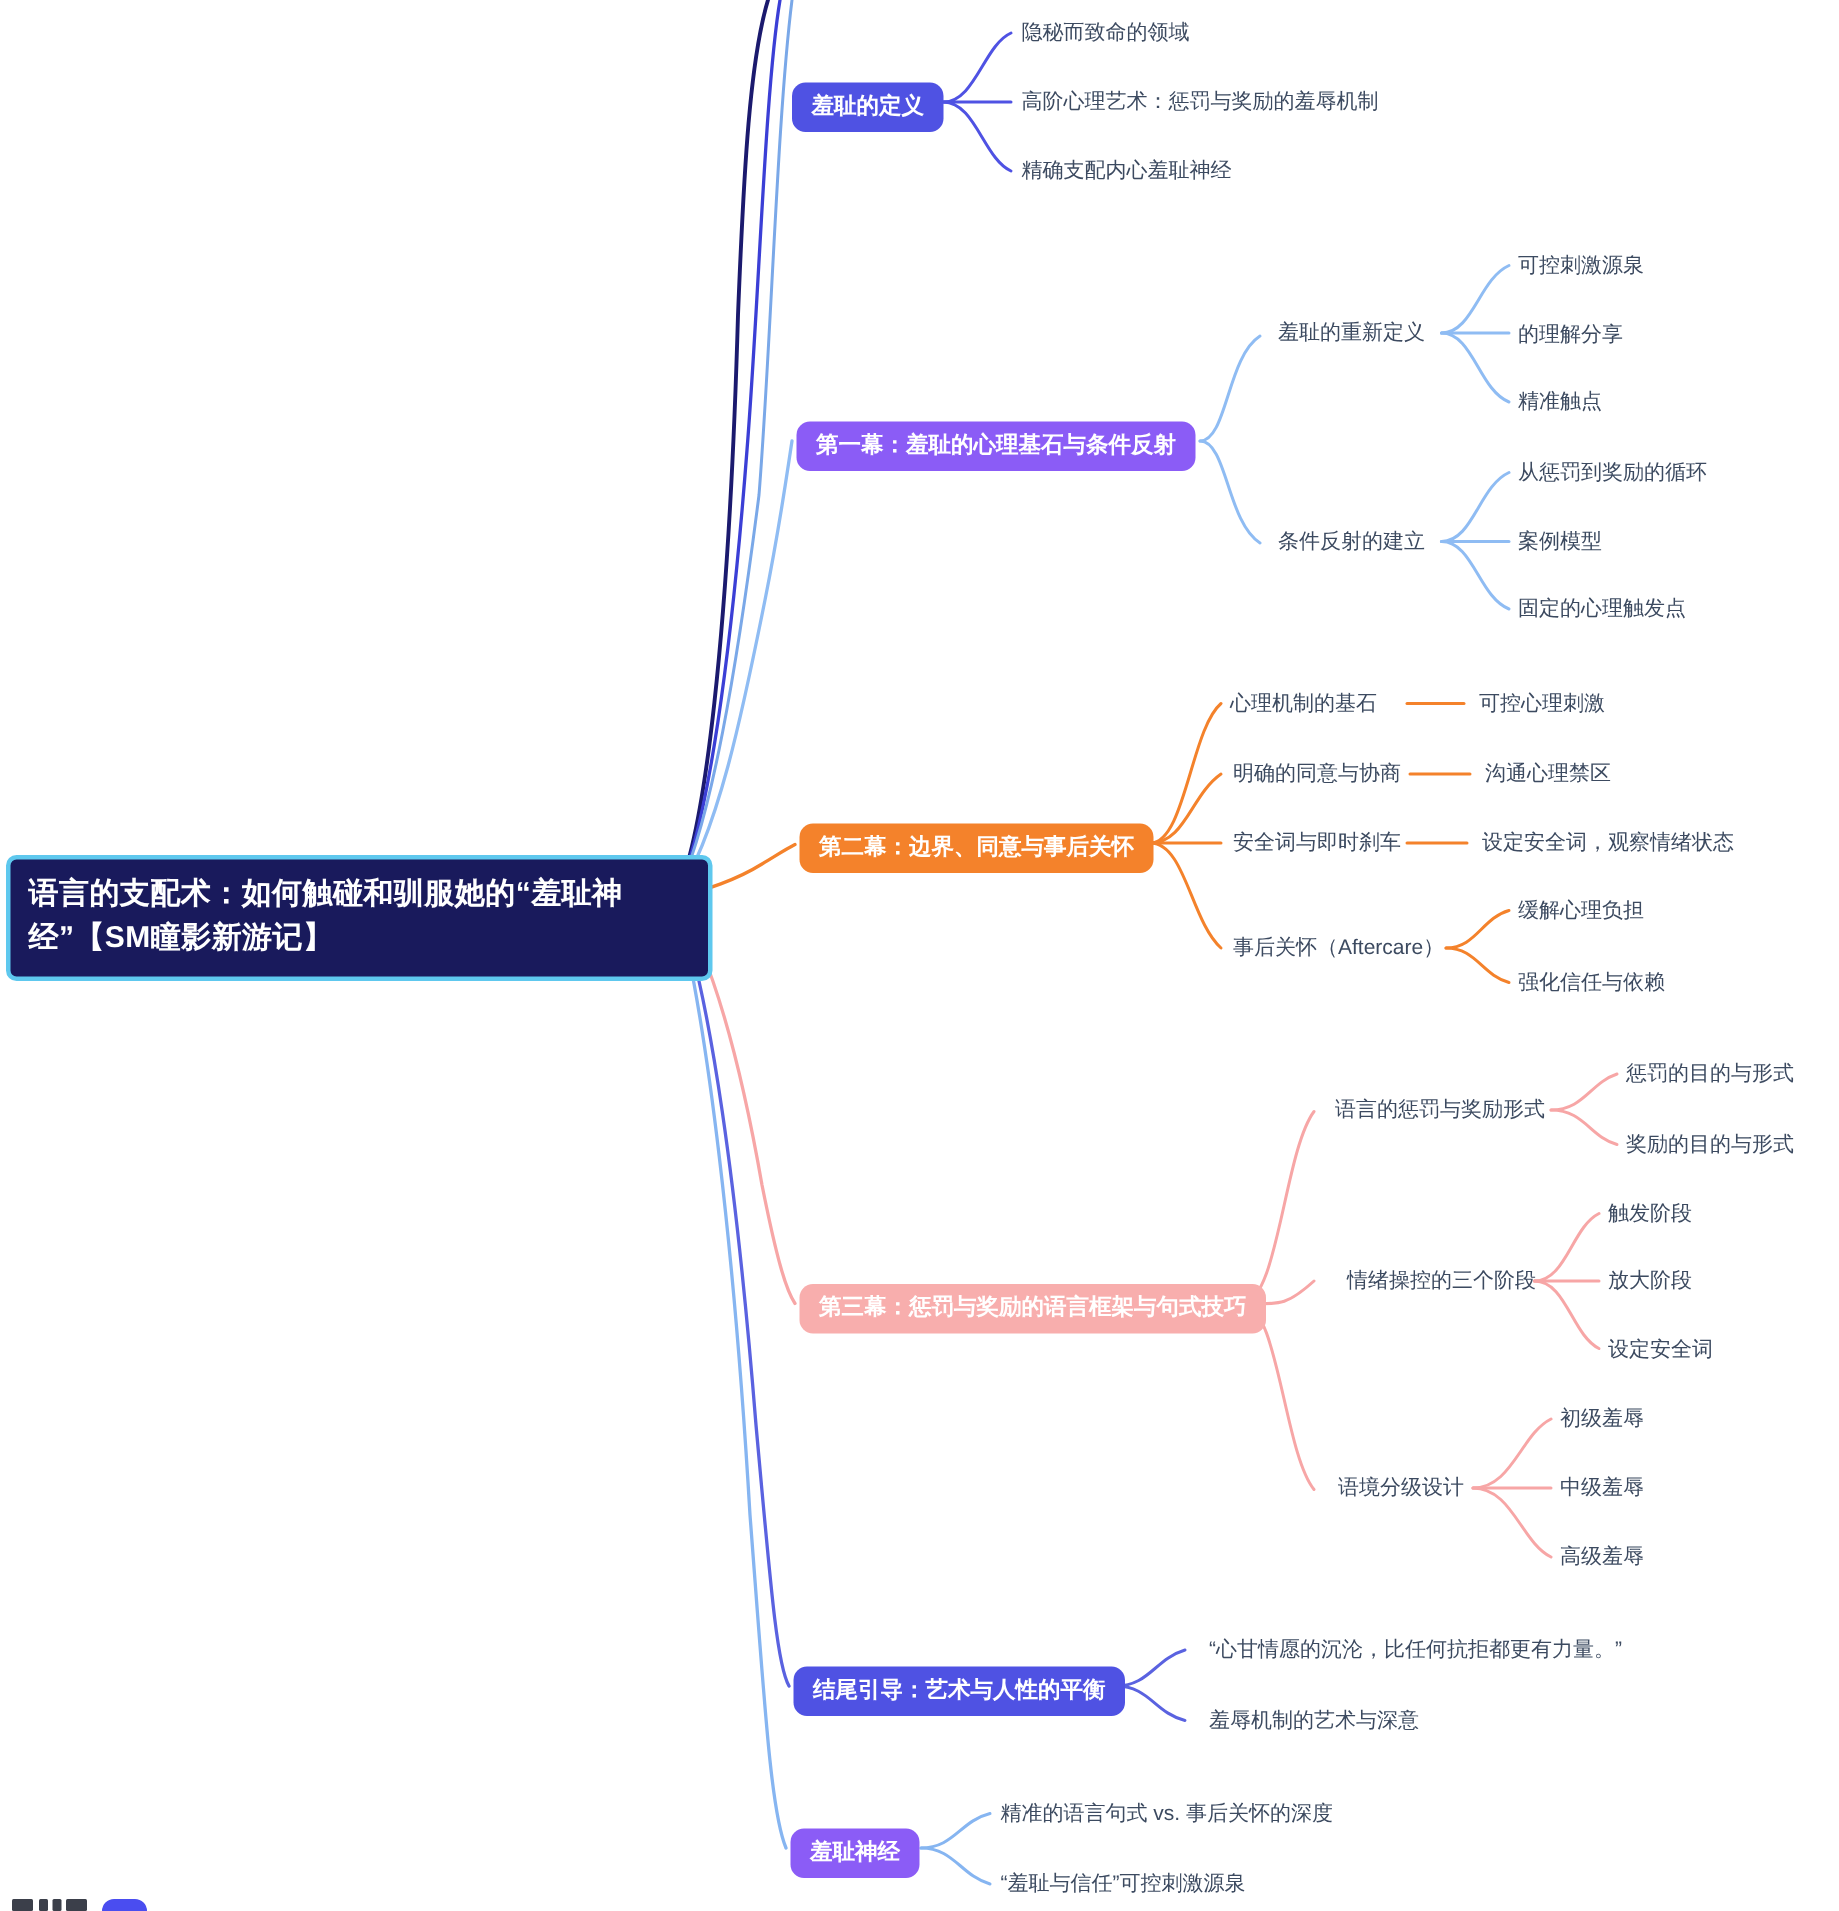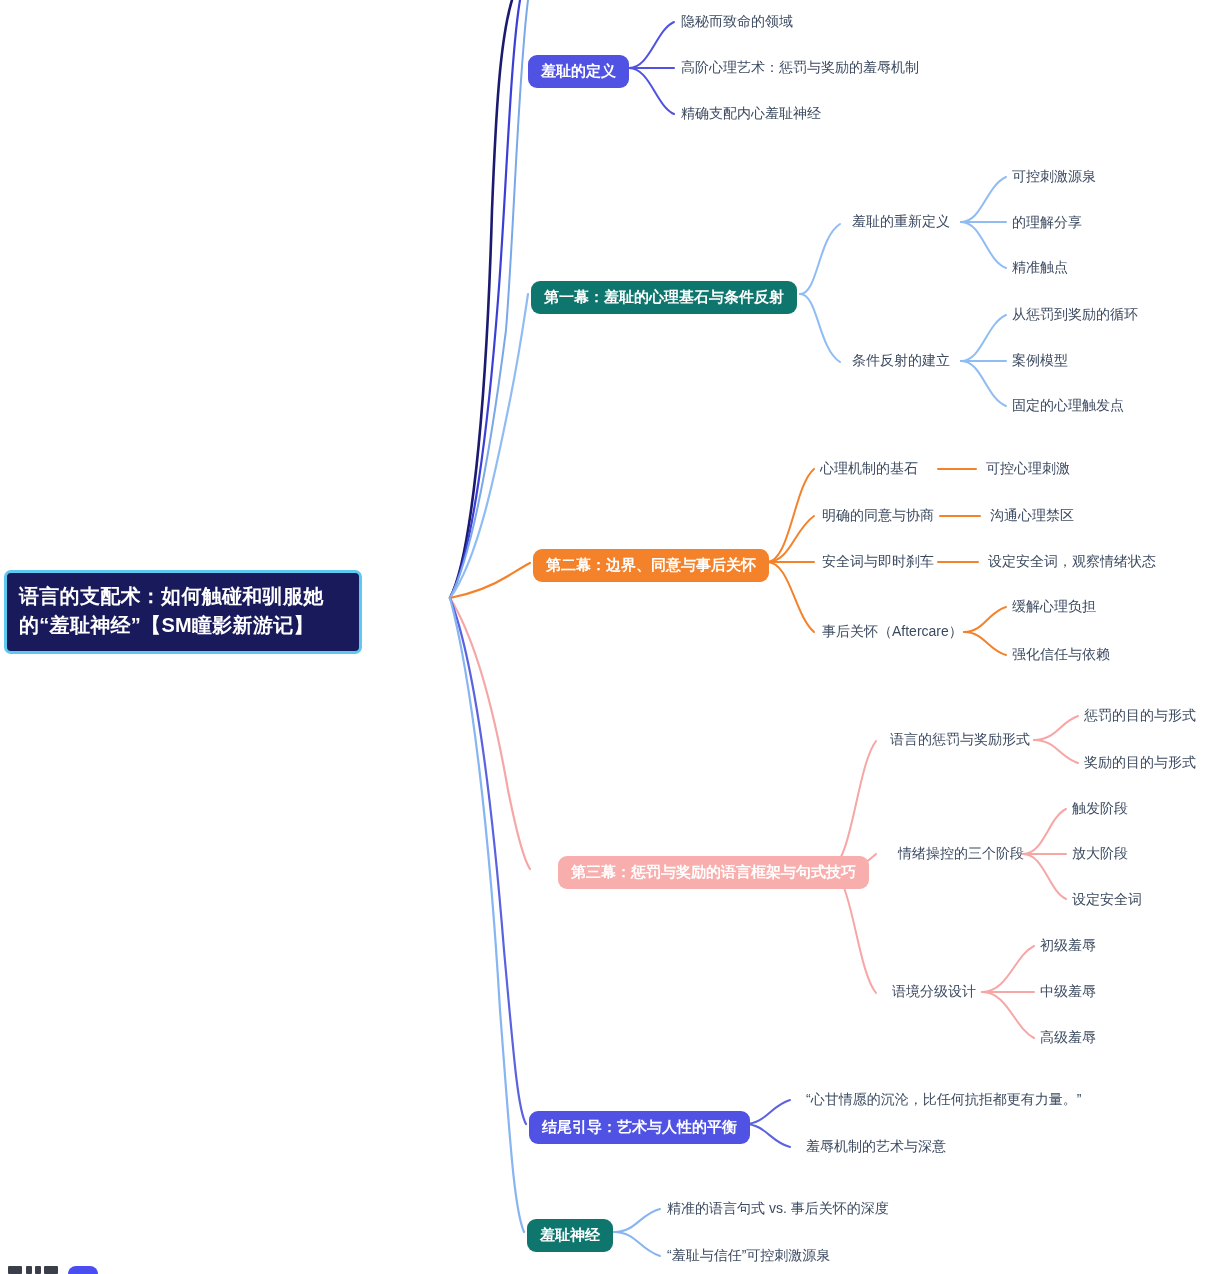--- a/index.html
+++ b/index.html
@@ -8,36 +8,36 @@
     font-family:"Liberation Sans","DejaVu Sans",sans-serif;
     width:1226px;height:1274px;overflow:hidden;position:relative;
   }
   #stage{position:relative;width:1226px;height:1274px;background:#fff;}
   #wires{position:absolute;left:0;top:0;width:1226px;height:1274px;pointer-events:none;}
 
   .node{position:absolute;box-sizing:border-box;white-space:nowrap;}
 
   
   .root{
-    left:4px;top:570px;width:358px;
+    left:4px;top:570px;width:471px;
     background:#191a5c;color:#ffffff;
     border:3px solid #5ec8ee;border-radius:7px;
     padding:9px 12px 11px 12px;
     font-size:20px;font-weight:bold;line-height:29px;
     letter-spacing:.3px;white-space:normal;
   }
 
   
   .pill{
     border-radius:9px;color:#ffffff;font-weight:bold;
     font-size:15px;line-height:18px;padding:7px 13px 8px 13px;
     display:inline-block;
   }
   .pill.indigo{background:#4f52e3;}
-  .pill.sky{background:#0f766e;text-align:right;}
+  .pill.sky{background:#8b5cf6;text-align:right;}
   .pill.orange{background:#f4822b;}
   .pill.pink{background:#f8aead;}
 
   
   .txt{
     color:#3c4a60;font-size:14px;line-height:19px;
     font-weight:400;white-space:nowrap;
   }
   .txt.sub{color:#3c4a60;}
   .txt.leaf{color:#3c4a60;}
@@ -146,21 +146,21 @@
   <div class="node txt sub" style="left:820px;top:459px;">心理机制的基石</div>
   <div class="node txt leaf" style="left:986px;top:459px;">可控心理刺激</div>
   <div class="node txt sub" style="left:822px;top:506px;">明确的同意与协商</div>
   <div class="node txt leaf" style="left:990px;top:506px;">沟通心理禁区</div>
   <div class="node txt sub" style="left:822px;top:552px;">安全词与即时刹车</div>
   <div class="node txt leaf" style="left:988px;top:552px;">设定安全词，观察情绪状态</div>
   <div class="node txt sub" style="left:822px;top:622px;">事后关怀（Aftercare）</div>
   <div class="node txt leaf" style="left:1012px;top:597px;">缓解心理负担</div>
   <div class="node txt leaf" style="left:1012px;top:645px;">强化信任与依赖</div>
 
-  <div class="node" style="left:558px;top:856px;">
+  <div class="node" style="left:533px;top:856px;">
     <span class="pill pink">第三幕：惩罚与奖励的语言框架与句式技巧</span>
   </div>
   <div class="node txt sub" style="left:890px;top:730px;">语言的惩罚与奖励形式</div>
   <div class="node txt leaf" style="left:1084px;top:706px;">惩罚的目的与形式</div>
   <div class="node txt leaf" style="left:1084px;top:753px;">奖励的目的与形式</div>
   <div class="node txt sub" style="left:898px;top:844px;">情绪操控的三个阶段</div>
   <div class="node txt leaf" style="left:1072px;top:799px;">触发阶段</div>
   <div class="node txt leaf" style="left:1072px;top:844px;">放大阶段</div>
   <div class="node txt leaf" style="left:1072px;top:890px;">设定安全词</div>
   <div class="node txt sub" style="left:892px;top:982px;">语境分级设计</div>

